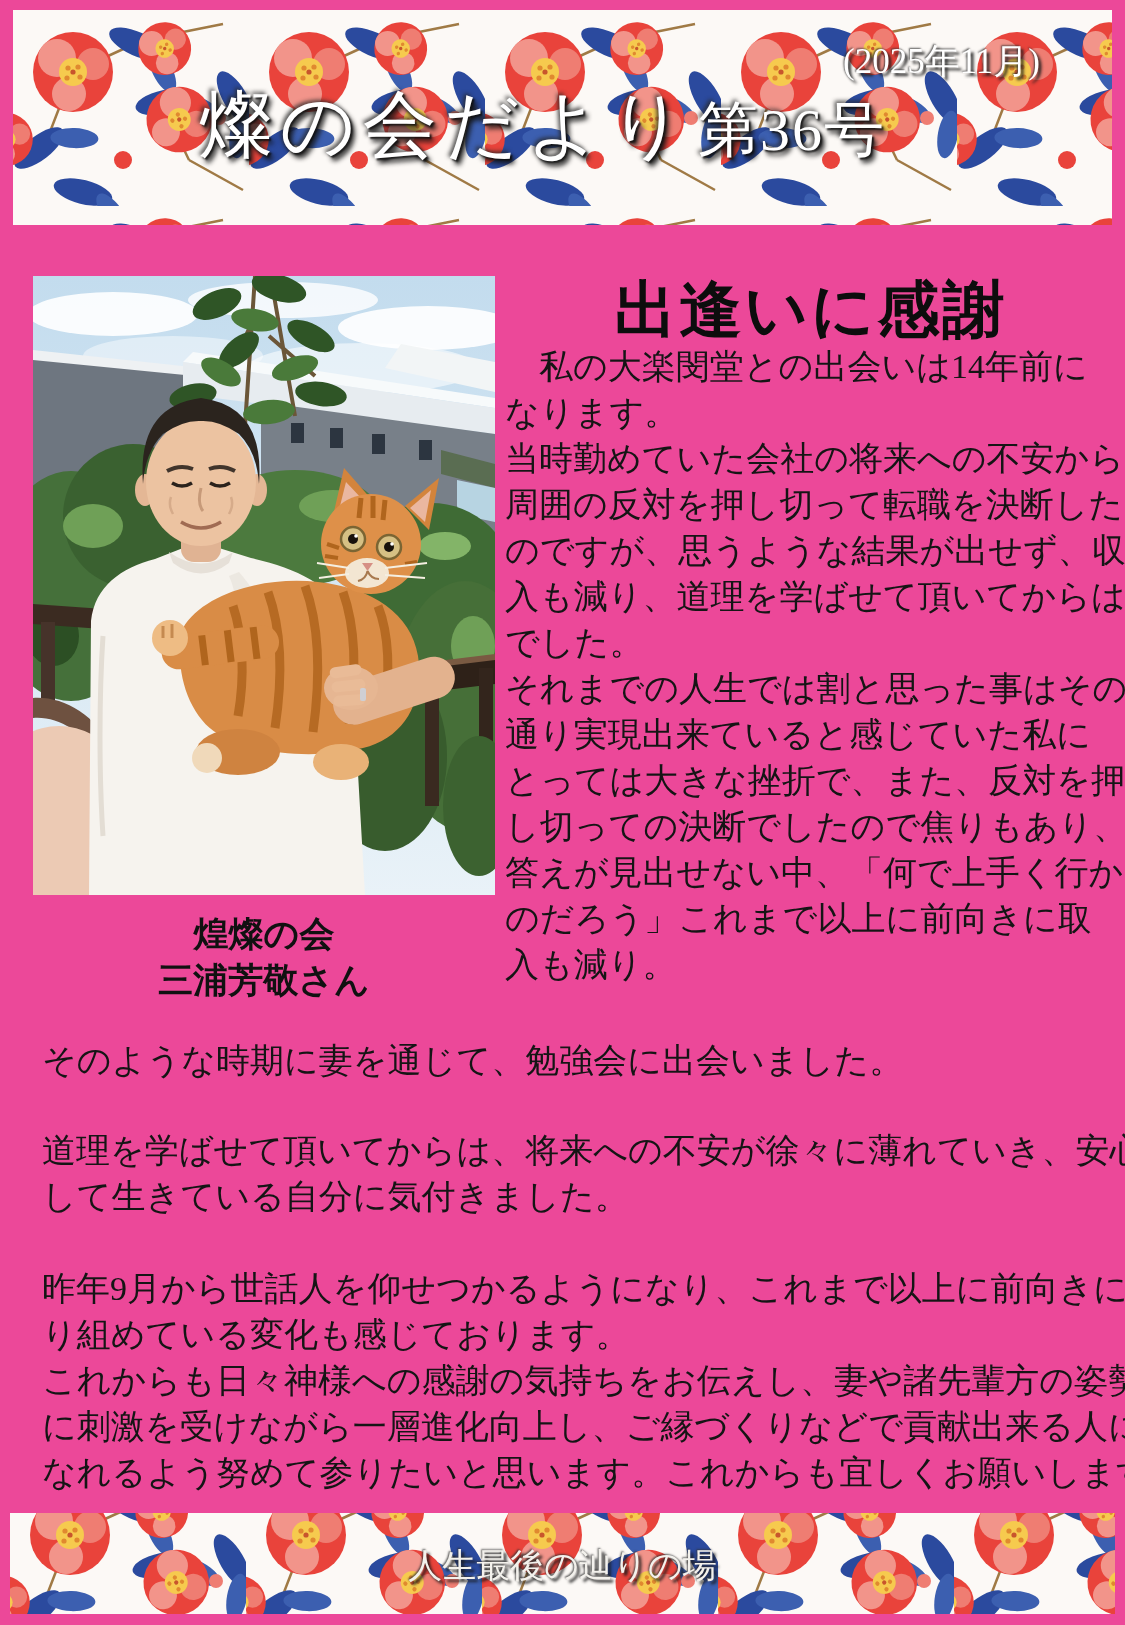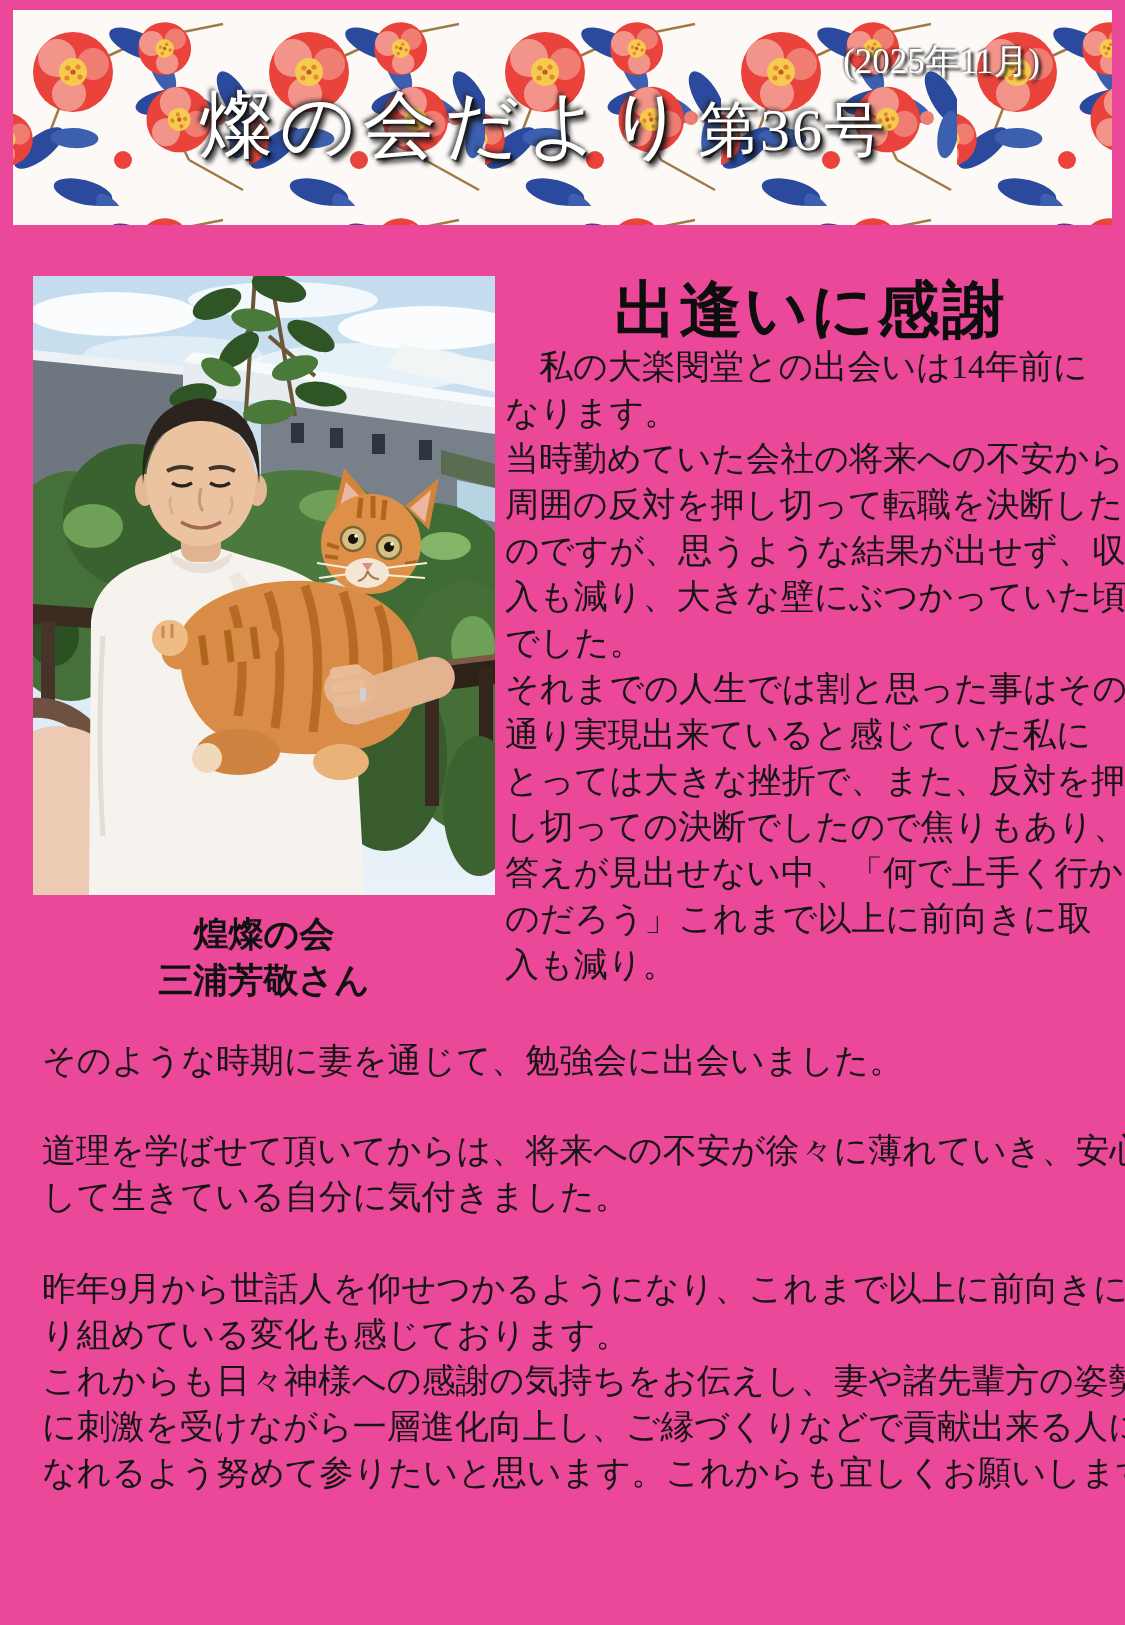--- a/index.html
+++ b/index.html
@@ -273,21 +273,21 @@
   </figure>
 
   <h2 class="article-heading" style="margin:0;">出逢いに感謝</h2>
 
   <div class="col-text">
     <div class="tline">　私の大楽閔堂との出会いは14年前に</div>
     <div class="tline">なります。</div>
     <div class="tline">当時勤めていた会社の将来への不安から、</div>
     <div class="tline">周囲の反対を押し切って転職を決断した</div>
     <div class="tline">のですが、思うような結果が出せず、収</div>
-    <div class="tline">入も減り、大きな壁にぶつかっていた頃</div>
+    <div class="tline">入も減り、道理を学ばせて頂いてからは</div>
     <div class="tline">でした。</div>
     <div class="tline">それまでの人生では割と思った事はその</div>
     <div class="tline">通り実現出来ていると感じていた私に</div>
     <div class="tline">とっては大きな挫折で、また、反対を押</div>
     <div class="tline">し切っての決断でしたので焦りもあり、</div>
     <div class="tline">答えが見出せない中、「何で上手く行か</div>
     <div class="tline">のだろう」これまで以上に前向きに取</div>
     <div class="tline">入も減り。</div>
   </div>
 
@@ -297,14 +297,20 @@
     <div class="tline">道理を学ばせて頂いてからは、将来への不安が徐々に薄れていき、安心</div>
     <div class="tline">して生きている自分に気付きました。</div>
     <div class="gap2"></div>
     <div class="tline">昨年9月から世話人を仰せつかるようになり、これまで以上に前向きに取</div>
     <div class="tline">り組めている変化も感じております。</div>
     <div class="tline">これからも日々神様への感謝の気持ちをお伝えし、妻や諸先輩方の姿勢</div>
     <div class="tline">に刺激を受けながら一層進化向上し、ご縁づくりなどで貢献出来る人に</div>
     <div class="tline">なれるよう努めて参りたいと思います。これからも宜しくお願いします。</div>
   </div>
 
+  <footer class="banner bottom-banner">
+    <svg width="1105" height="101" viewBox="0 40 1105 101" aria-hidden="true">
+      <rect y="40" width="1105" height="101" fill="url(#camellia)"></rect>
+    </svg>
+    <div class="slogan">人生最後の辿りの場</div>
+  </footer>
 
 </div>
 
 </body></html>

